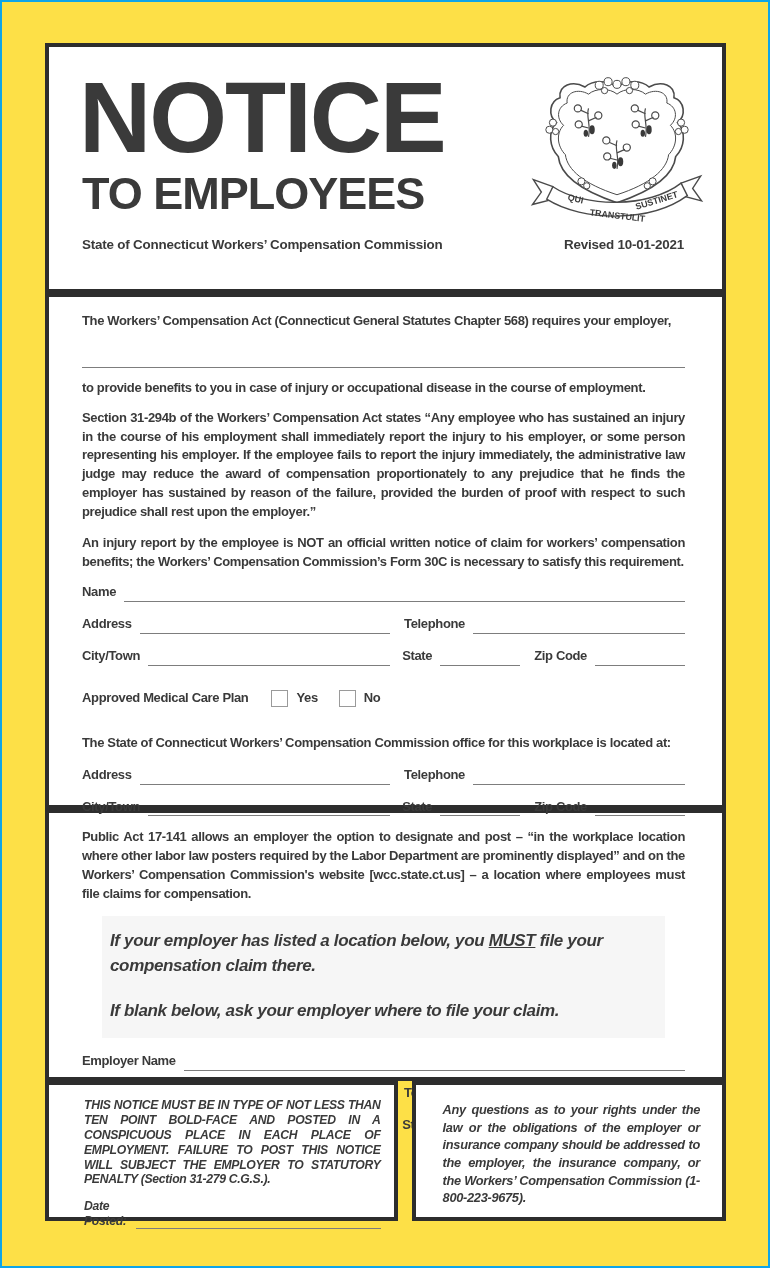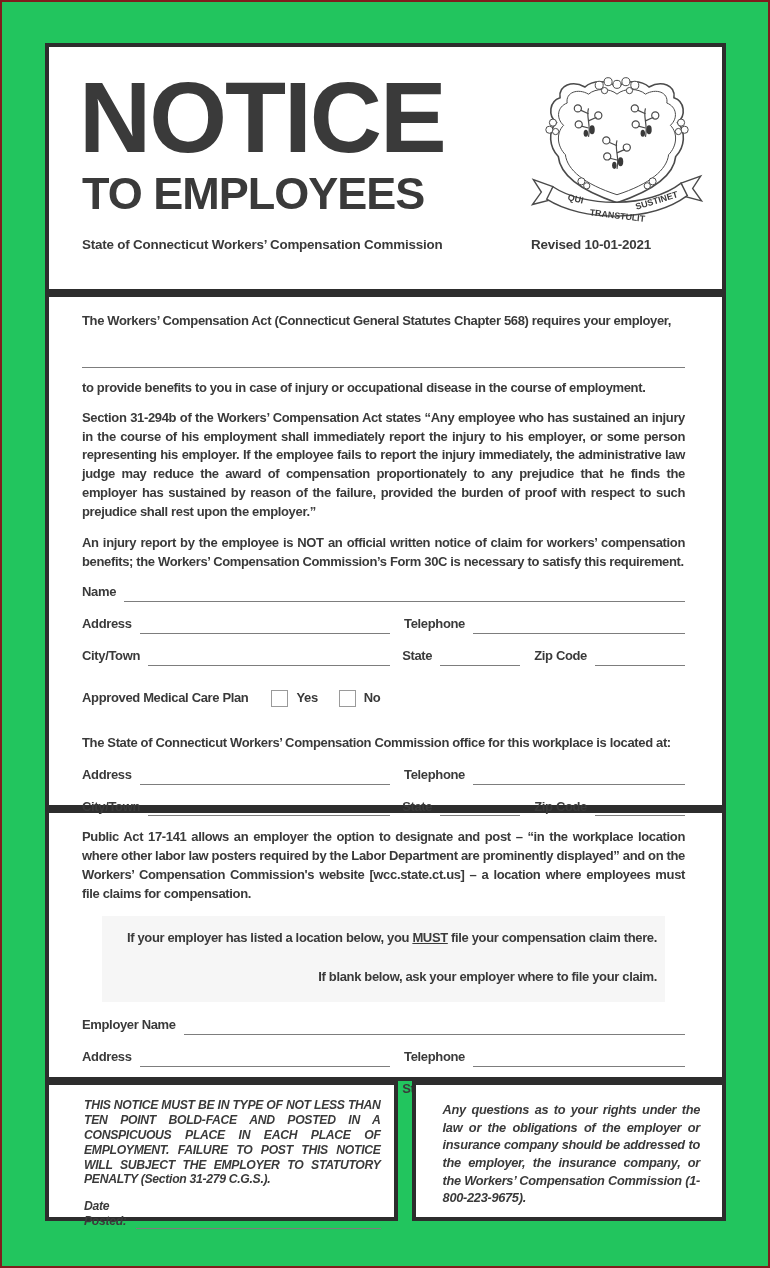--- a/index.html
+++ b/index.html
@@ -1,17 +1,17 @@
 <!DOCTYPE html>
 <html><head>
 <meta charset="utf-8">
 <style>
   html,body{margin:0;padding:0;background:#fff;}
   body{width:770px;height:1268px;overflow:hidden;}
-  .page{width:770px;height:1268px;box-sizing:border-box;border:2px solid #7f1d1d;padding:41px 42px 0 43px;background:#22c55e;}
+  .page{width:770px;height:1268px;box-sizing:border-box;border:2px solid #0ea5e9;padding:41px 42px 0 43px;background:#fde047;}
   .poster{width:681px;font-family:"Liberation Sans",sans-serif;font-weight:bold;color:#3a3a3a;}
   .box{border:4px solid #2d2d2d;box-sizing:border-box;background:#fff;}
   
   .header-box{height:250px;position:relative;}
   .big-title{font-size:100px;line-height:0.93;letter-spacing:-2px;margin:24px 0 0 30px;}
   .sub-title{font-size:45px;line-height:1;letter-spacing:-1px;margin:7px 0 0 33px;}
   .org-row{display:flex;justify-content:space-between;align-items:flex-end;margin:21px 38px 0 33px;font-size:13.4px;letter-spacing:-0.2px;}
   .seal{position:absolute;top:29px;right:16px;width:178px;height:152px;}
   
   .main-box{height:516px;padding:15px 37px 0 33px;font-size:13px;line-height:1.45;letter-spacing:-0.35px;}
@@ -31,21 +31,21 @@
   .blank-line{margin-top:21px;height:15px;border-bottom:1.5px solid #7d7d7d;}
   .w-tel{flex:0 0 212px;}
   .w-state{flex:0 0 80px;}
   .w-zip{flex:0 0 90px;}
   .gap-lbl{margin-left:14px;}
   
   .cb-row{display:flex;align-items:center;margin-top:23px;}
   .checkbox{width:15px;height:15px;border:1px solid #9a9a9a;background:#fff;display:inline-block;margin:0 8px 0 23px;}
   .checkbox.second{margin-left:21px;}
   
-  .shaded{margin:13px 20px 0 20px;background:#f6f6f6;text-align:right;padding:13px 8px 15px 8px;font-size:13px;}
+  .shaded{margin:13px 20px 0 20px;background:#f6f6f6;text-align:left;padding:13px 8px 15px 8px;font-size:17px;font-style:italic;}
   .shaded .l2{margin-top:7px;}
   .shaded .l3{margin-top:20px;}
   .must{text-decoration:underline;}
   
   .bottom-row{display:flex;gap:14px;font-style:italic;}
   .box-left{width:378px;height:140px;padding:13px 13px 0 35px;font-size:12.2px;line-height:1.22;letter-spacing:-0.3px;}
   .box-right{flex:1 1 auto;height:140px;padding:16px 22px 0 27px;font-size:12.8px;line-height:1.38;letter-spacing:-0.3px;}
   .date-row{display:flex;align-items:flex-end;margin-top:12px;}
   .date-row .write-line{margin-left:9px;flex:0 0 245px;}
   
@@ -126,21 +126,21 @@
           <path d="M172,120 L194,112 L185,126 L195,140 L176,135 Z"></path>
           <path d="M28,124 C64,148 136,148 172,120 L179,134 C138,164 62,164 21,138 Z"></path>
         </g>
         <text font-size="10" transform="translate(44,139) rotate(13)">QUI</text>
         <text font-size="10" transform="translate(69,156) rotate(7)">TRANSTULIT</text>
         <text font-size="10" transform="translate(122,150) rotate(-17)">SUSTINET</text>
       </svg>
 
       <div class="org-row">
         <span>State of Connecticut Workers’ Compensation Commission</span>
-        <span style="margin-right:33px;">Revised 10-01-2021</span>
+        <span style="">Revised 10-01-2021</span>
       </div>
     </section>
 
     <section class="box main-box">
       <p>The Workers’ Compensation Act (Connecticut General Statutes Chapter 568) requires your employer,</p>
       <div class="blank-line"></div>
       <p class="mt11">to provide benefits to you in case of injury or occupational disease in the course of employment.</p>
       <p class="just mt11">Section 31-294b of the Workers’ Compensation Act states “Any employee who has sustained an injury in the course of his employment shall immediately report the injury to his employer, or some person representing his employer. If the employee fails to report the injury immediately, the administrative law judge may reduce the award of compensation proportionately to any prejudice that he finds the employer has sustained by reason of the failure, provided the burden of proof with respect to such prejudice shall rest upon the employer.”</p>
       <p class="just mt12">An injury report by the employee is NOT an official written notice of claim for workers’ compensation benefits; the Workers’ Compensation Commission’s Form 30C is necessary to satisfy this requirement.</p>
 

